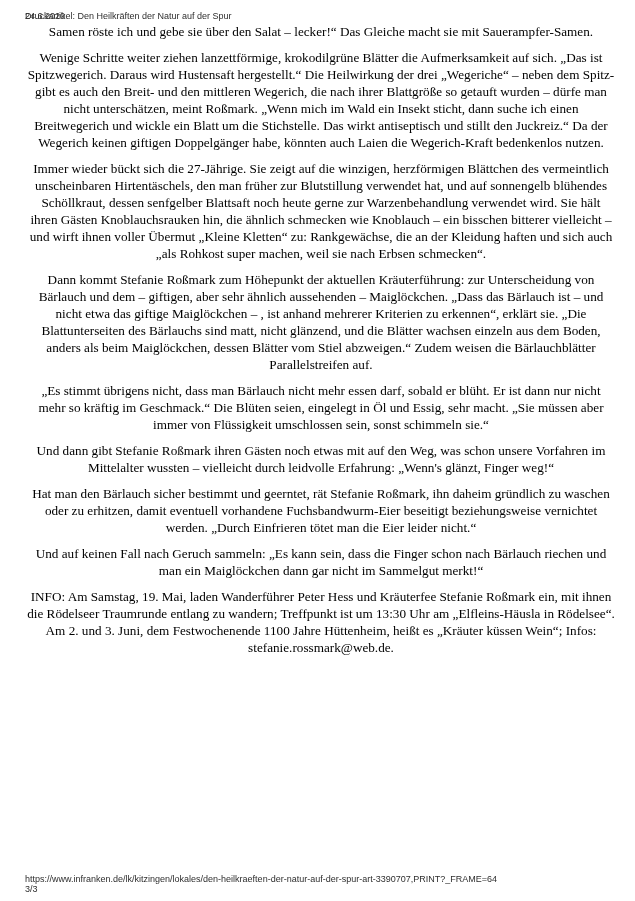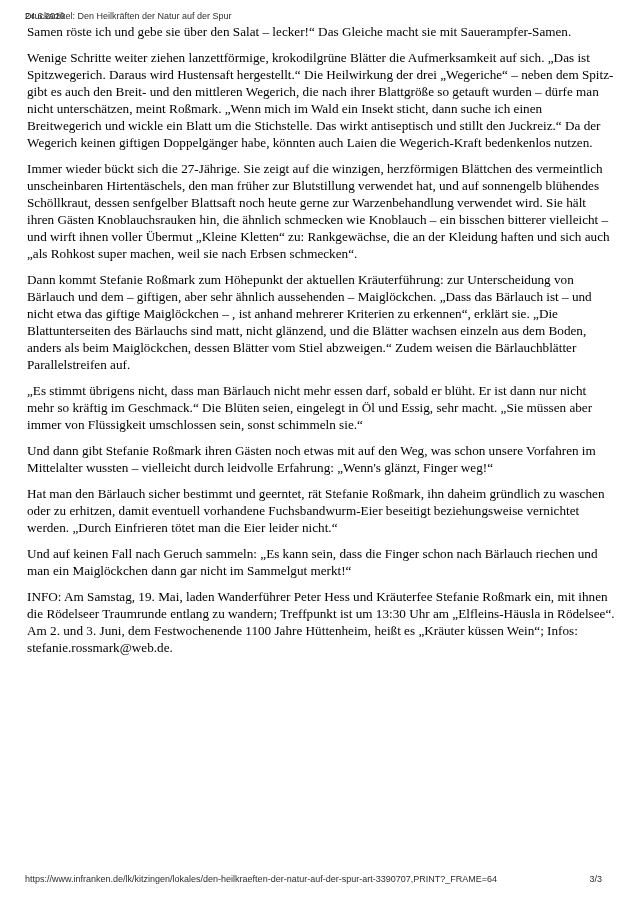--- a/index.html
+++ b/index.html
@@ -41,36 +41,37 @@
   }
   .content {
     position: absolute;
     top: 23px;
     left: 27px;
     width: 588px;
     font-family: "Liberation Serif", serif;
     font-size: 13.2px;
     line-height: 17px;
     color: #000000;
-    text-align: left;
+    text-align: center;
   }
   .content p {
     margin: 0 0 9px 0;
   }
   .page-footer {
     position: absolute;
     top: 874px;
     left: 25px;
     right: 33px;
     font-family: "Liberation Sans", sans-serif;
     font-size: 9px;
     color: #2e2e2e;
     display: flex;
     justify-content: space-between;
     align-items: baseline;
+    flex-direction: column;
   }
   .page-footer .url {
     white-space: nowrap;
   }
 </style>
 </head>
 <body>
 
 <div class="page">
 

